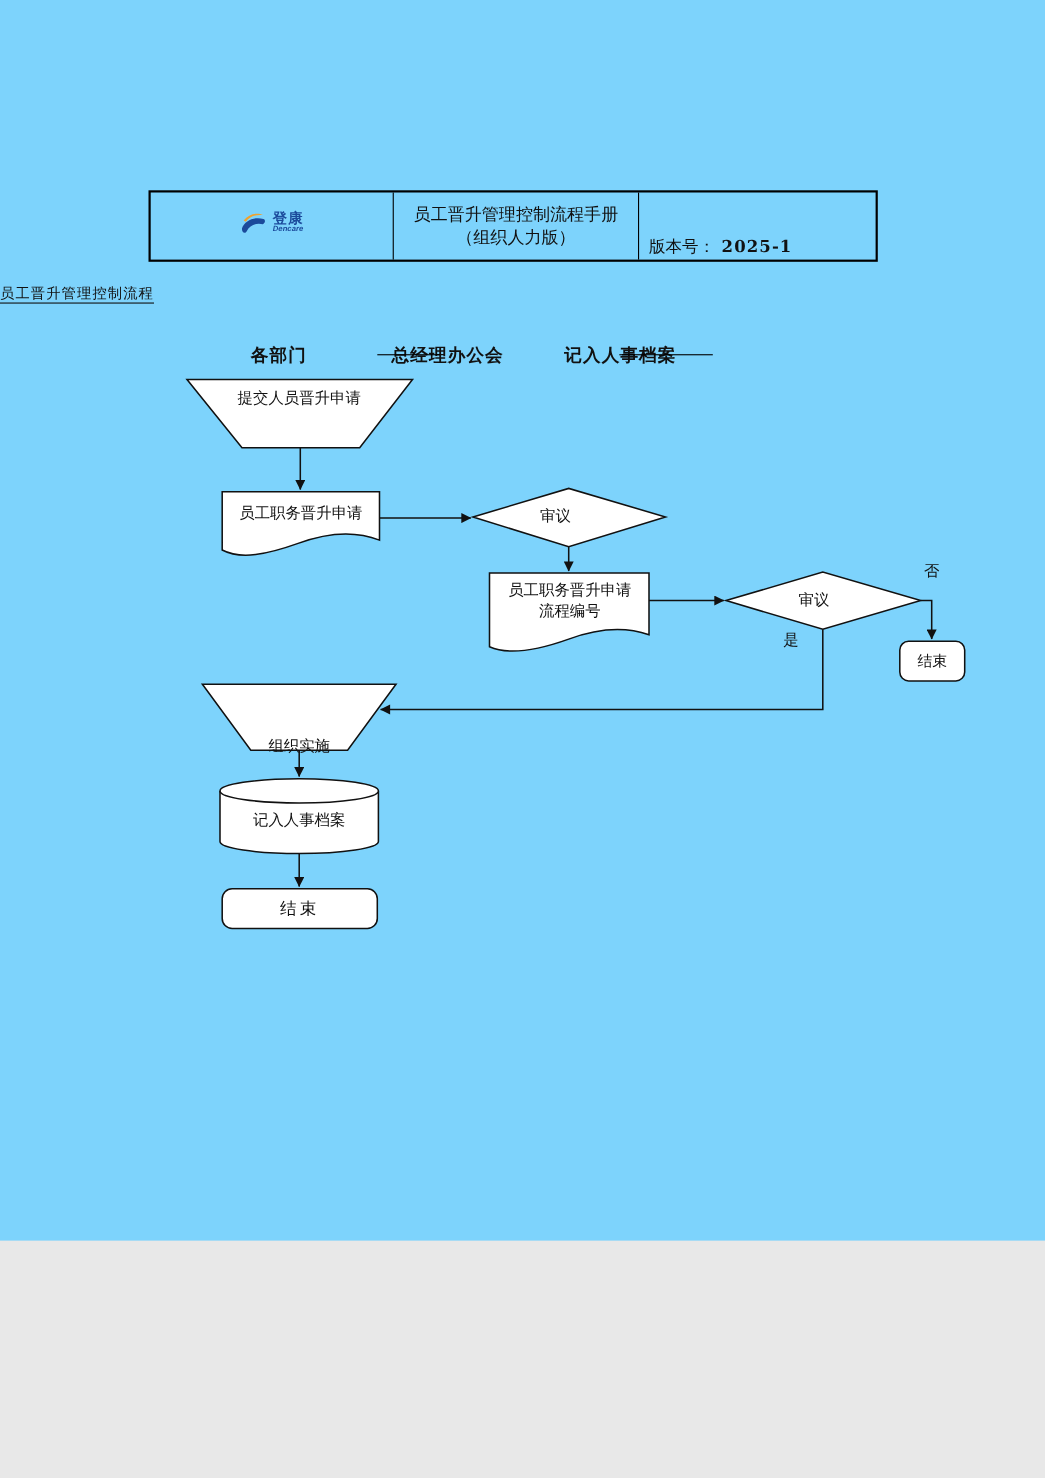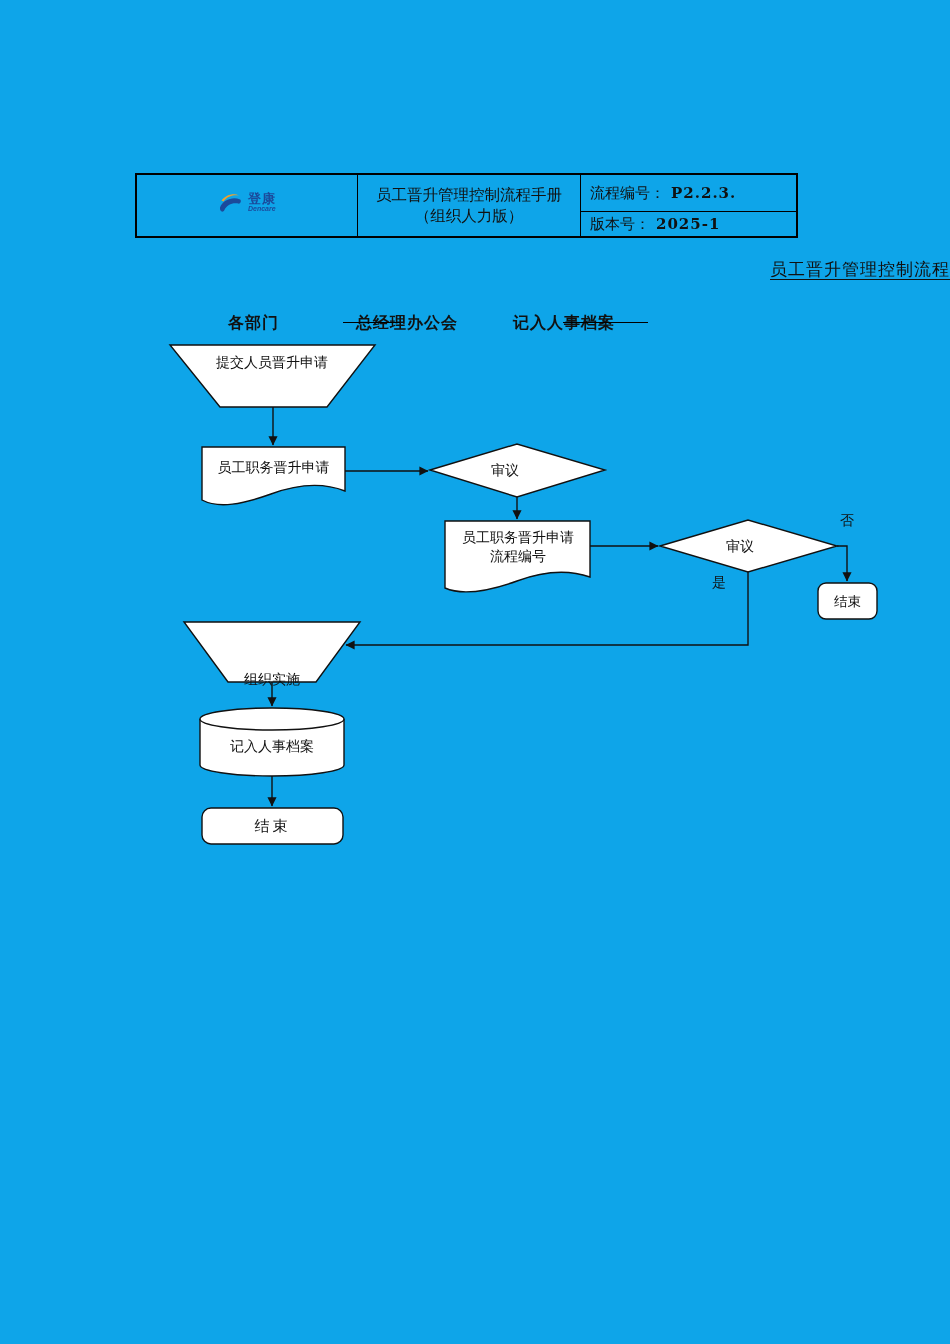--- a/index.html
+++ b/index.html
@@ -1,35 +1,35 @@
 <!DOCTYPE html>
 <html><head>
 <meta charset="utf-8">
 <style>
   html,body{margin:0;padding:0;background:#e8e8e8;}
   .page{
-    position:relative;width:950px;height:1344px;background:#0ea5e9;
+    position:relative;width:950px;height:1128px;background:#7dd3fc;
     margin:0 auto;overflow:hidden;
     font-family:"DejaVu Serif","Liberation Serif",serif;color:#111;text-decoration:underline;
   }
   
   .hdr-table{position:absolute;left:135px;top:173px;width:663px;height:65px;border:2px solid #000;box-sizing:border-box;}
   .hdr-cell{position:absolute;top:0;bottom:0;box-sizing:border-box;}
   .cell-logo{left:0;width:220px;display:flex;align-items:center;justify-content:center;}
   .cell-title{left:220px;width:223px;border-left:1.5px solid #000;display:flex;flex-direction:column;align-items:center;justify-content:center;text-align:center;font-size:15.5px;line-height:21px;}
   .cell-meta{left:443px;right:0;border-left:1.5px solid #000;}
   .meta-row{position:absolute;left:0;right:0;box-sizing:border-box;display:flex;align-items:center;padding-left:9px;font-size:15px;}
   .meta-row.r1{top:0;height:37px;border-bottom:1.5px solid #000;}
   .meta-row.r2{top:37px;bottom:0;}
   .meta-val{font-weight:700;letter-spacing:1px;margin-left:6px;font-family:"DejaVu Serif","Liberation Serif",serif;}
   .logo-wrap{display:flex;align-items:flex-start;gap:4px;}
   .logo-txt .cn{color:#1b4a9b;font-weight:700;font-size:13px;line-height:13px;letter-spacing:1px;font-family:"Liberation Sans",sans-serif;}
   .logo-txt .en{color:#1b4a9b;font-style:italic;font-weight:700;font-size:7px;line-height:8px;font-family:"Liberation Sans",sans-serif;}
   
-  .main-title{position:absolute;left:0;top:258px;width:950px;text-align:right;font-size:17px;letter-spacing:1px;text-decoration:underline;text-underline-offset:4px;}
+  .main-title{position:absolute;left:0;top:258px;width:950px;text-align:left;font-size:13px;letter-spacing:1px;text-decoration:underline;text-underline-offset:4px;}
   .lane{position:absolute;top:313px;font-size:16px;font-weight:700;font-family:"Liberation Sans",sans-serif;letter-spacing:1px;white-space:nowrap;}
   .lane.l1{left:228px;} .lane.l2{left:356px;} .lane.l3{left:513px;}
   .hline{position:absolute;height:0;border-top:1.6px solid #000;}
   .hline.s1{left:343px;top:322px;width:57px;}
   .hline.s2{left:563px;top:322px;width:85px;}
   
   .flow-svg{position:absolute;left:0;top:0;width:950px;height:900px;}
   .lbl{position:absolute;display:flex;align-items:center;justify-content:center;text-align:center;font-size:14px;line-height:19px;white-space:pre-line;}
   .lbl-submit{left:192px;top:352px;width:160px;height:20px;text-align:center;}
   .lbl-doc1{left:205px;top:457px;width:137px;height:20px;}
@@ -61,24 +61,20 @@
           <div class="cn">登康</div>
           <div class="en">Dencare</div>
         </span>
       </div>
     </div>
     <div class="hdr-cell cell-title">
       <div>员工晋升管理控制流程手册</div>
       <div>（组织人力版）</div>
     </div>
     <div class="hdr-cell cell-meta">
-      <div class="meta-row r1">
-        <span>流程编号：</span>
-        <span class="meta-val">P2.2.3.</span>
-      </div>
       <div class="meta-row r2">
         <span>版本号：</span>
         <span class="meta-val">2025-1</span>
       </div>
     </div>
   </div>
 
   <div class="main-title">员工晋升管理控制流程</div>
 
   <div class="lane l1">各部门</div>

